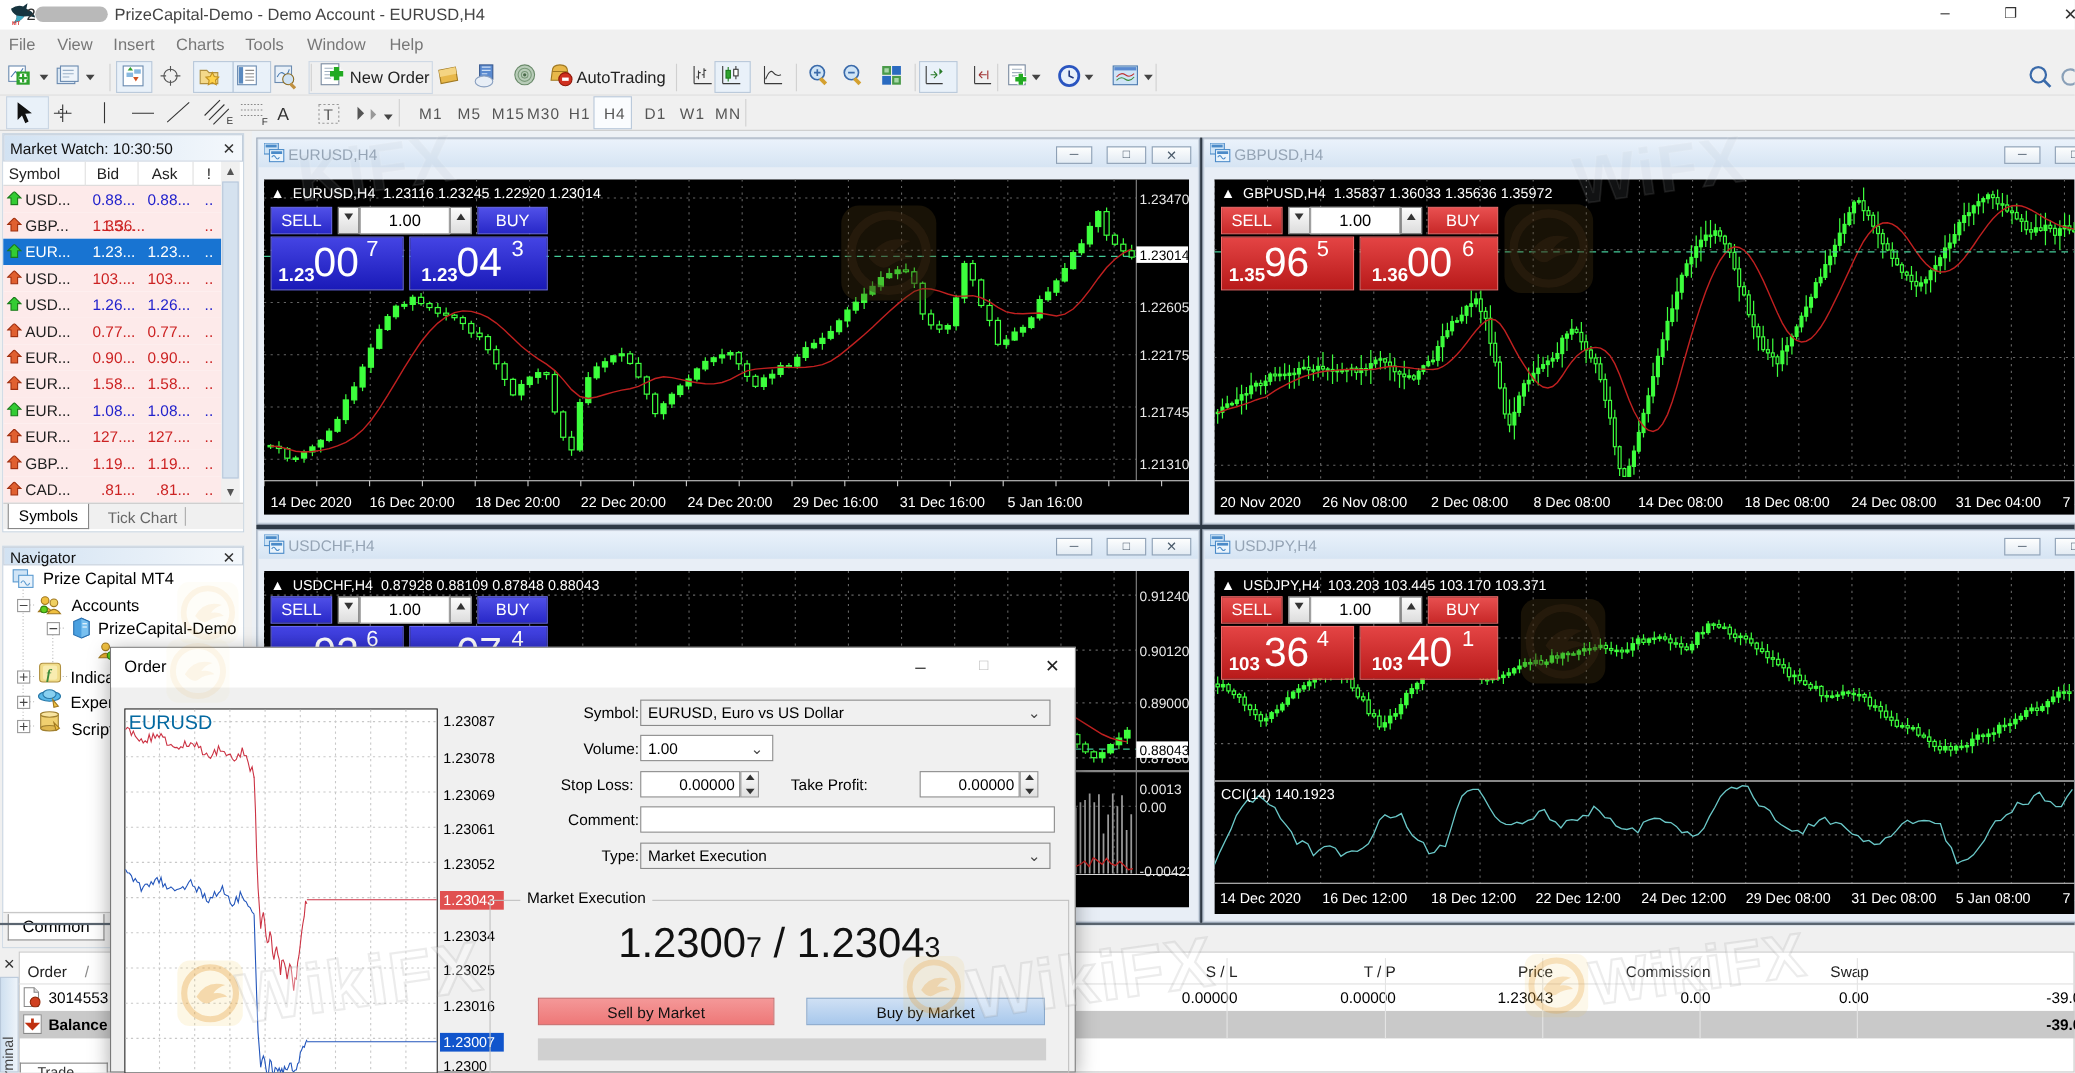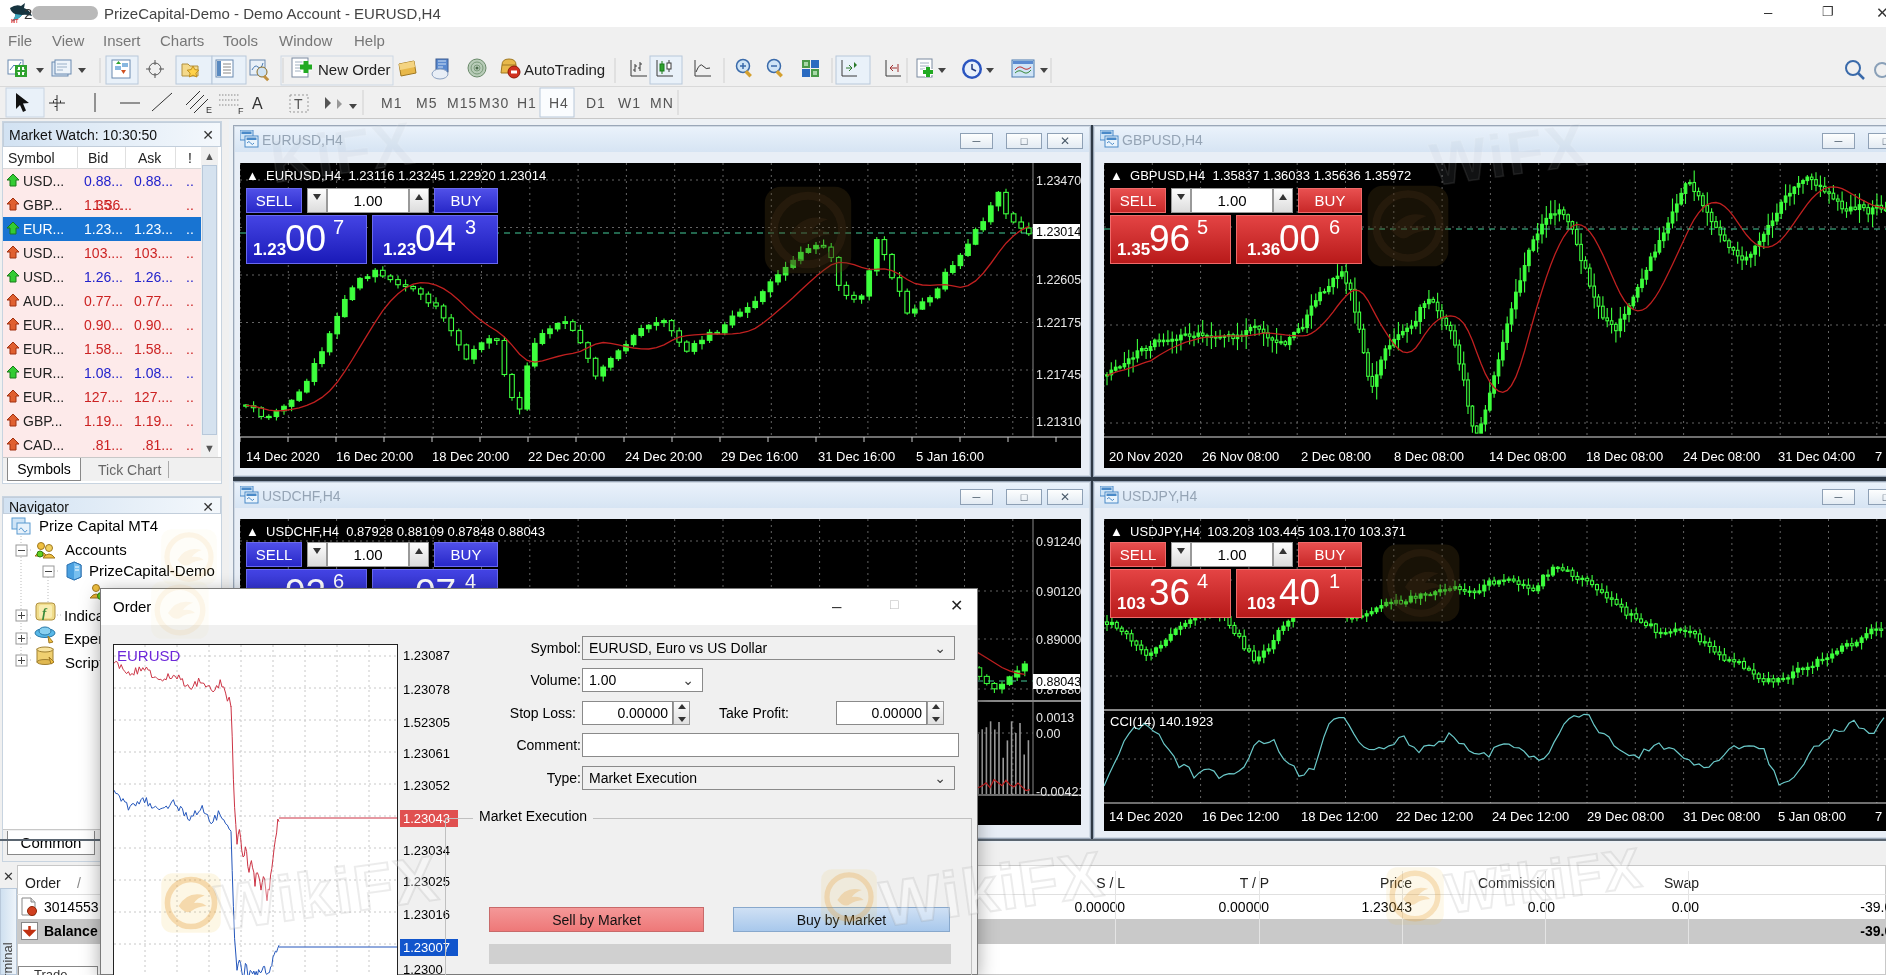--- a/index.html
+++ b/index.html
@@ -1866,24 +1866,24 @@
         <line x1="0" y1="267" x2="283" y2="267"></line>
         <line x1="0" y1="299" x2="283" y2="299"></line>
       </g>
       <path d="M0.0 18.4 L1.8 16.3 L3.6 17.3 L5.4 23.6 L7.2 19.6 L9.0 24.2 L10.8 26.5 L12.6 28.7 L14.4 26.6 L16.2 30.4 L18.0 28.4 L19.8 30.2 L21.6 22.7 L23.4 29.2 L25.2 21.9 L27.0 26.1 L28.8 22.7 L30.6 25.3 L32.4 22.0 L34.2 25.1 L36.0 25.1 L37.8 32.5 L39.6 32.5 L41.4 31.8 L43.2 33.6 L45.0 34.6 L46.8 34.4 L48.6 36.1 L50.4 33.9 L52.2 34.8 L54.0 28.6 L55.8 33.5 L57.6 33.5 L59.4 30.3 L61.2 31.2 L63.0 34.0 L64.8 29.9 L66.6 34.7 L68.4 33.6 L70.2 41.1 L72.0 41.1 L73.8 39.6 L75.6 43.1 L77.4 44.4 L79.2 41.2 L81.0 36.4 L82.8 41.5 L84.6 33.1 L86.4 38.0 L88.2 38.0 L90.0 38.4 L91.8 42.1 L93.6 41.0 L95.4 40.6 L97.2 44.8 L99.0 46.9 L100.8 45.3 L102.6 40.5 L104.4 43.2 L106.2 34.7 L108.0 42.0 L109.8 41.9 L111.6 48.1 L113.4 56.2 L115.2 52.1 L117.0 61.9" stroke="#cc3344" stroke-width="1" fill="none"></path>
       <path d="M117.0 61.1 L118.2 91.2 L119.4 134.2 L120.6 162.3 L121.8 179.6 L123.0 199.3 L124.2 189.3 L125.4 184.5 L126.6 192.5 L127.8 205.7 L129.0 211.9 L130.2 211.0 L131.4 201.8 L132.6 206.5 L133.8 221.3 L135.0 227.4 L136.2 219.9 L137.4 215.6 L138.6 222.8 L139.8 227.1 L141.0 241.4 L142.2 228.3 L143.4 227.7 L144.6 230.8 L145.8 236.3 L147.0 245.1 L148.2 237.6 L149.4 231.6 L150.6 233.9 L151.8 245.0 L153.0 255.7 L154.2 244.0 L155.4 245.1 L156.6 229.9 L157.8 223.6 L159.0 213.5 L160.2 202.6 L161.4 194.3 L162.6 187.9 L163.8 174.0 L165.0 176.7" stroke="#cc3344" stroke-width="1" fill="none"></path>
       <path d="M165 173 L284 173" stroke="#cc3344" stroke-width="1" fill="none"></path>
       <path d="M0.0 145.2 L1.8 148.5 L3.6 148.7 L5.4 151.0 L7.2 156.3 L9.0 153.6 L10.8 156.9 L12.6 157.4 L14.4 165.2 L16.2 161.3 L18.0 158.9 L19.8 158.7 L21.6 161.1 L23.4 156.5 L25.2 159.1 L27.0 154.7 L28.8 152.7 L30.6 157.8 L32.4 152.6 L34.2 161.2 L36.0 158.3 L37.8 163.2 L39.6 162.6 L41.4 161.3 L43.2 162.8 L45.0 164.8 L46.8 163.7 L48.6 163.1 L50.4 162.6 L52.2 161.0 L54.0 163.6 L55.8 160.5 L57.6 157.0 L59.4 154.7 L61.2 160.4 L63.0 161.2 L64.8 165.9 L66.6 161.3 L68.4 163.5 L70.2 171.0 L72.0 167.4 L73.8 174.3 L75.6 175.6 L77.4 170.8 L79.2 171.2 L81.0 165.6 L82.8 169.9 L84.6 167.0 L86.4 165.1 L88.2 160.4 L90.0 167.9 L91.8 168.9 L93.6 169.6 L95.4 176.2 L97.2 178.8 L99.0 177.0 L100.8 170.2 L102.6 175.3 L104.4 165.7 L106.2 170.1 L108.0 173.7 L109.8 174.8 L111.6 178.7 L113.4 180.1 L115.2 184.1 L117.0 186.0" stroke="#2255bb" stroke-width="1" fill="none"></path>
       <path d="M117.0 186.2 L118.2 225.5 L119.4 261.7 L120.6 293.7 L121.8 309.0 L123.0 325.3 L124.2 318.8 L125.4 315.0 L126.6 318.3 L127.8 326.7 L129.0 333.4 L130.2 329.5 L131.4 318.4 L132.6 320.1 L133.8 330.2 L135.0 331.5 L136.2 325.4 L137.4 326.4 L138.6 328.9 L139.8 326.0 L141.0 329.8 L142.2 326.4 L143.4 330.8 L144.6 324.6 L145.8 327.1 L147.0 327.6 L148.2 325.0 L149.4 321.5 L150.6 321.4 L151.8 328.4 L153.0 329.4 L154.2 327.9 L155.4 327.6 L156.6 322.1 L157.8 320.7 L159.0 311.9 L160.2 309.6 L161.4 306.2 L162.6 307.1 L163.8 303.2 L165.0 300.2" stroke="#2255bb" stroke-width="1" fill="none"></path>
       <path d="M165 302 L284 302" stroke="#2255bb" stroke-width="1" fill="none"></path>
     </svg>
-    <span class="abs" style="left:16px;top:58px;font-size:15px;color:#6d28d9;">EURUSD</span>
+    <span class="abs" style="left:16px;top:58px;font-size:18px;color:#0369a1;">EURUSD</span>
     <span class="abs" style="left:302px;top:59px;font-size:13px;color:#000;">1.23087</span>
     <span class="abs" style="left:302px;top:93px;font-size:13px;color:#000;">1.23078</span>
-    <span class="abs" style="left:302px;top:126px;font-size:13px;color:#000;">1.52305</span>
+    <span class="abs" style="left:302px;top:126px;font-size:13px;color:#000;">1.23069</span>
     <span class="abs" style="left:302px;top:157px;font-size:13px;color:#000;">1.23061</span>
     <span class="abs" style="left:302px;top:189px;font-size:13px;color:#000;">1.23052</span>
     <span class="abs" style="left:302px;top:254px;font-size:13px;color:#000;">1.23034</span>
     <span class="abs" style="left:302px;top:285px;font-size:13px;color:#000;">1.23025</span>
     <span class="abs" style="left:302px;top:318px;font-size:13px;color:#000;">1.23016</span>
     <div class="abs" style="left:299px;top:221px;width:58px;height:17px;background:#e05050;color:#fff;font-size:13px;padding:1px 0 0 3px;">1.23043</div>
     <div class="abs" style="left:299px;top:350px;width:58px;height:17px;background:#1155cc;color:#fff;font-size:13px;padding:1px 0 0 3px;">1.23007</div>
     <span class="abs" style="left:302px;top:373px;font-size:13px;color:#000;">1.2300</span>
     <span class="lbl" style="left:380px;top:51px;width:100px;">Symbol:</span>
     <div class="fld" style="left:481px;top:47px;width:373px;height:24px;background:#f0f0f0;">
@@ -1913,20 +1913,21 @@
     </div>
     <span class="lbl" style="left:380px;top:148px;width:100px;">Comment:</span>
     <div class="fld" style="left:481px;top:144px;width:377px;height:24px;"></div>
     <span class="lbl" style="left:380px;top:181px;width:100px;">Type:</span>
     <div class="fld" style="left:481px;top:177px;width:373px;height:24px;background:#f0f0f0;">
       <span style="position:absolute;left:6px;top:3px;">Market Execution</span>
       <span style="position:absolute;right:8px;top:3px;color:#444;">⌄</span>
     </div>
     <div class="abs" style="left:344px;top:229px;width:527px;height:158px;border:1px solid #c0c0c0;"></div>
     <span class="abs" style="left:372px;top:219px;background:#f0f0f0;padding:0 6px;font-size:14px;color:#000;">Market Execution</span>
+    <div class="abs" style="left:344px;top:248px;width:527px;height:46px;text-align:center;color:#111;font-size:38px;">1.2300<span style="font-size:26px;">7</span> / 1.2304<span style="font-size:26px;">3</span></div>
     <div class="abs" style="left:388px;top:318px;width:215px;height:25px;background:linear-gradient(#f49898,#ee7878);border:1px solid #c86a6a;text-align:center;font-size:14px;color:#111;line-height:24px;">Sell by Market</div>
     <div class="abs" style="left:632px;top:318px;width:217px;height:25px;background:linear-gradient(#cfe0f4,#a8c8ec);border:1px solid #88a8cc;text-align:center;font-size:14px;color:#111;line-height:24px;">Buy by Market</div>
     <div class="abs" style="left:388px;top:355px;width:462px;height:20px;background:#d0d0d0;"></div>
   </div>
 <div class="wmdark" style="left:270px;top:118px;">KiFX</div>
 <div class="wmdark" style="left:1430px;top:120px;">WiFX</div>
 <svg class="abs" style="left:763px;top:185px;" width="90" height="90" viewBox="0 0 100 100">
     <rect x="2" y="2" width="96" height="96" rx="18" fill="rgba(80,60,20,0.30)"></rect>
     <circle cx="50" cy="50" r="38" fill="none" stroke="rgba(60,40,20,0.38)" stroke-width="9"></circle>
     <path d="M30 55 Q45 30 72 38 Q60 42 55 50 Q68 48 75 55 Q60 56 52 62 Q42 70 30 55z" fill="rgba(60,40,20,0.38)"></path>

